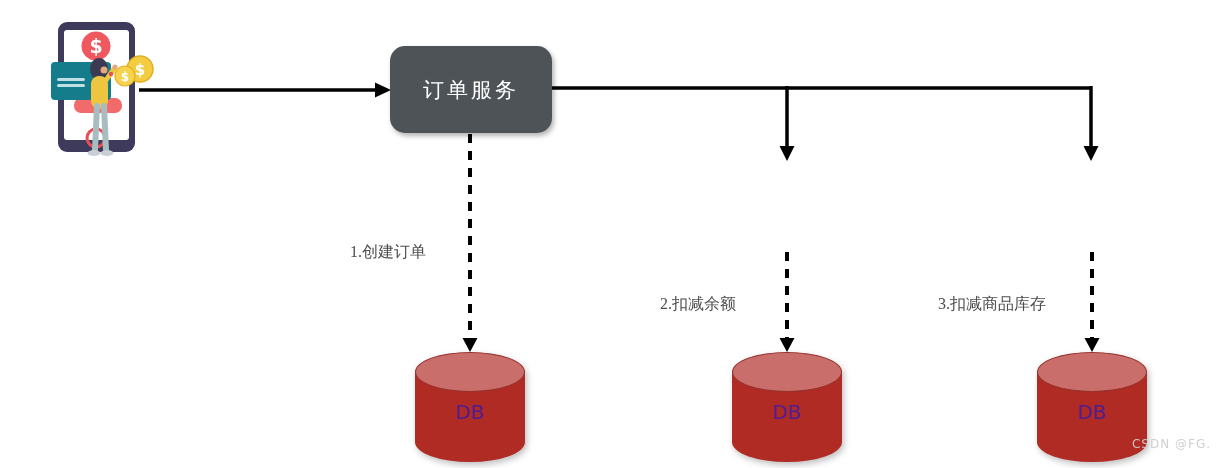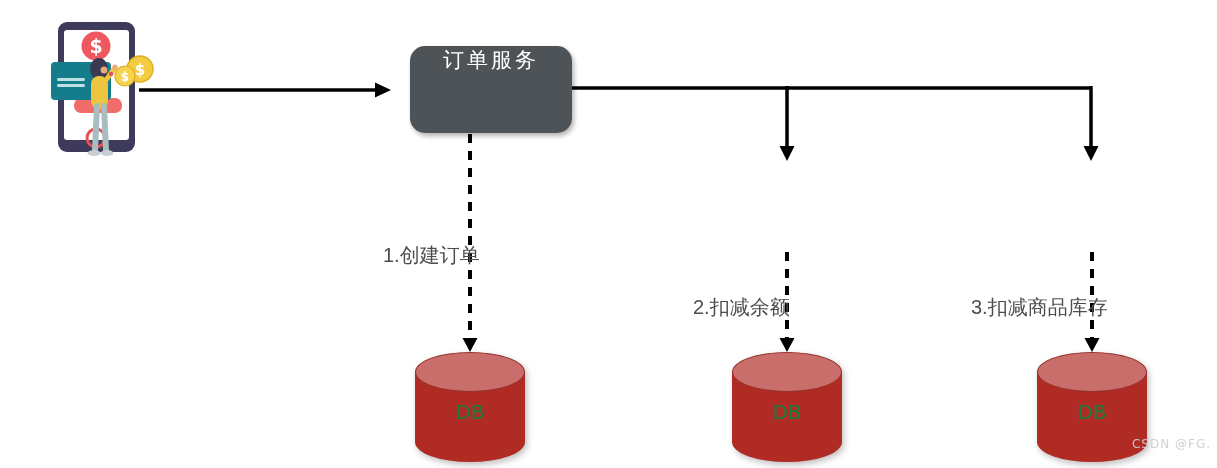--- a/index.html
+++ b/index.html
@@ -13,39 +13,37 @@
   }
   .connector-layer {
     position:absolute; left:0; top:0; width:1217px; height:468px;
     pointer-events:none;
   }
   .service-box {
     position:absolute;
     background:#4D5357;
     color:#ffffff;
     border-radius:15px;
-    display:flex; justify-content:center;
+    display:flex; align-items:center; justify-content:center;
     font-size:21px;
     letter-spacing:3px;
     box-shadow:2px 3px 5px rgba(0,0,0,0.30);
     z-index:2;
-    margin-left:20px;
   }
   #box-order     { left:390px;  top:46px;  width:162px; height:87px; }
   #box-account   { left:707px;  top:163px; width:161px; height:88px; }
   #box-inventory { left:1012px; top:163px; width:161px; height:88px; }
 
   .step-label {
     position:absolute;
-    font-family:Liberation Sans, sans-serif;
-    font-size:20px;
+    font-family:Liberation Serif, serif;
+    font-size:16px;
     color:#4D4D4D;
     white-space:nowrap;
     z-index:3;
-    margin-left:33px;
   }
   #step-1 { left:350px; top:242px; }
   #step-2 { left:660px; top:294px;text-align:center; }
   #step-3 { left:938px; top:294px; }
 
   .db-cylinder {
     position:absolute;
     width:110px; height:110px;
     filter:drop-shadow(2px 3px 3px rgba(0,0,0,0.25));
     z-index:1;
@@ -62,21 +60,21 @@
   .db-top {
     position:absolute; left:0; top:0;
     width:110px; height:40px;
     background:#C96E6A;
     border:1px solid #96322C;
     border-radius:50%;
   }
   .db-label {
     position:absolute; left:0; top:48px;
     width:110px; text-align:center;
-    color:#15803d; font-size:20px;
+    color:#4c1d95; font-size:20px;
   }
   .watermark {
     position:absolute;
     right:6px; top:437px;
     font-size:12px;
     color:rgba(205,205,205,0.95);
     letter-spacing:1px;
     z-index:5;
   }
   .illustration {

